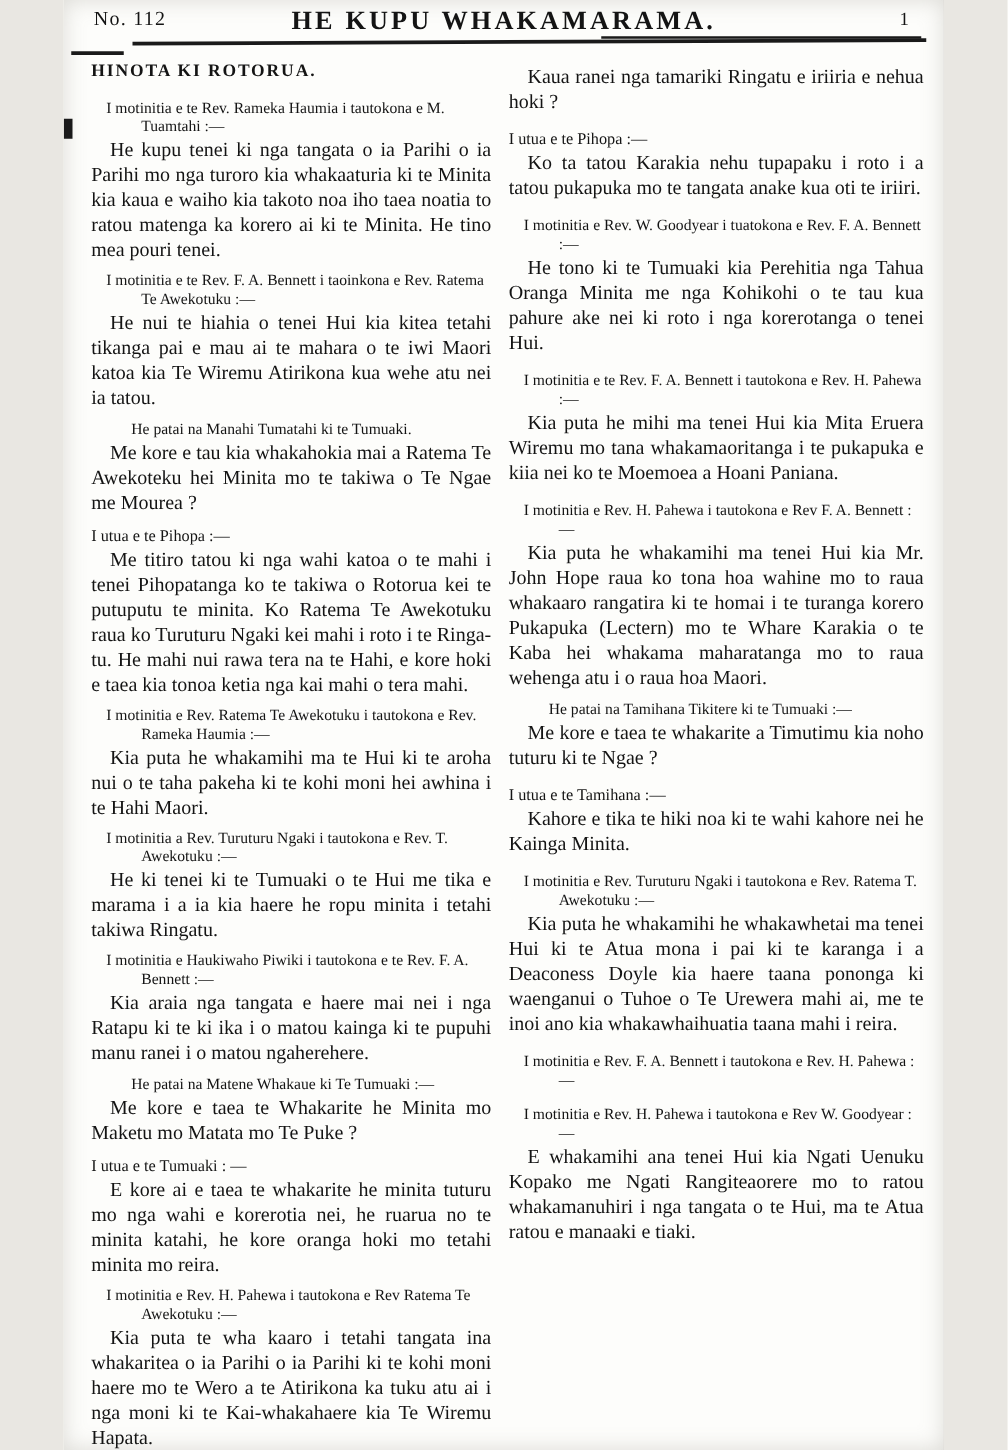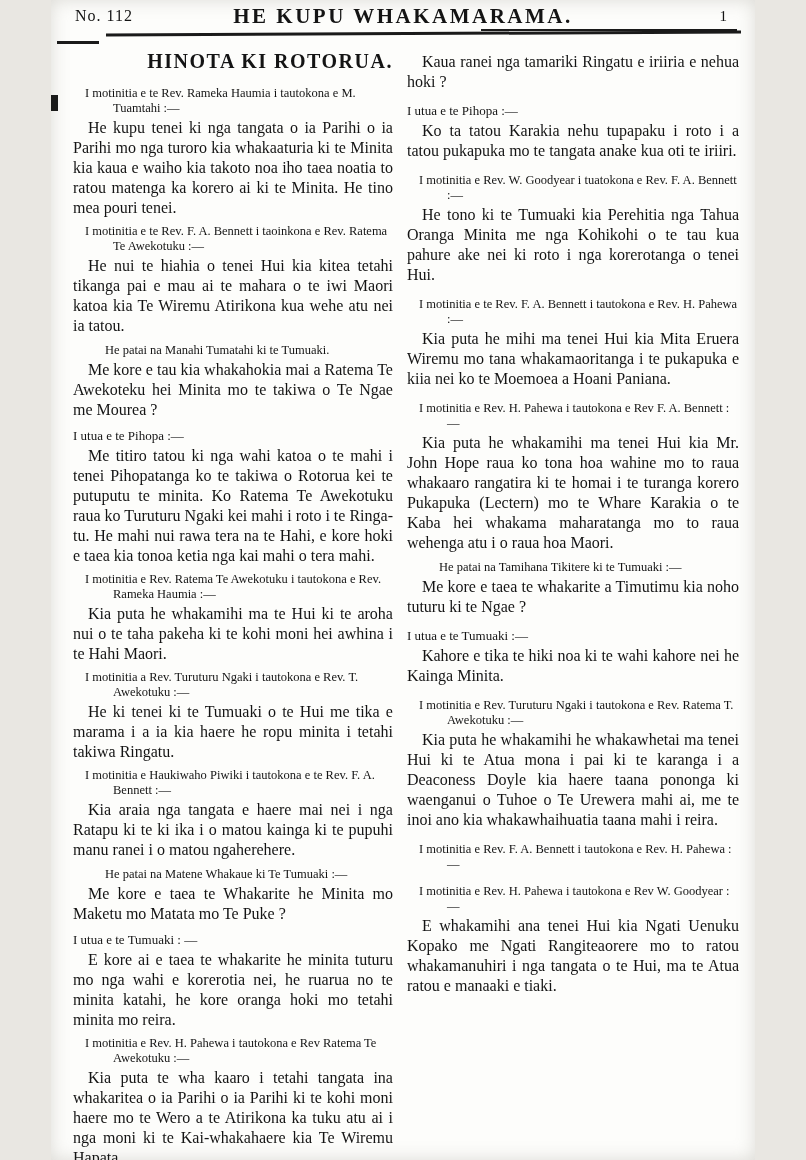--- a/index.html
+++ b/index.html
@@ -72,22 +72,22 @@
   .columns {
     display: flex;
     padding: 12px 16px 0 22px;
   }
   .col { box-sizing: border-box; }
   .col-left  { width: 370px; margin-right: 14px; }
   .col-right { width: 384px; padding-top: 2px; }
 
   .article-heading {
     margin: 2px 0 13px 0;
-    text-align: right;
-    font-size: 20px;
+    text-align: left;
+    font-size: 14px;
     font-weight: bold;
     letter-spacing: 1.5px;
   }
   p { margin: 0; }
   .body-para {
     font-size: 16px;
     line-height: 20px;
     text-align: justify;
     text-indent: 15px;
     margin: 2px 0 3px 0;
@@ -160,21 +160,21 @@
       <p class="label-para">I utua e te Pihopa :—</p>
       <p class="body-para">Ko ta tatou Karakia nehu tupapaku i roto i a tatou pukapuka mo te tangata anake kua oti te iriiri.</p>
       <p class="motion-para">I motinitia e Rev. W. Goodyear i tuatokona e Rev. F. A. Bennett :—</p>
       <p class="body-para">He tono ki te Tumuaki kia Perehitia nga Tahua Oranga Minita me nga Kohikohi o te tau kua pahure ake nei ki roto i nga korerotanga o tenei Hui.</p>
       <p class="motion-para">I motinitia e te Rev. F. A. Bennett i tautokona e Rev. H. Pahewa :—</p>
       <p class="body-para">Kia puta he mihi ma tenei Hui kia Mita Eruera Wiremu mo tana whakamaoritanga i te pukapuka e kiia nei ko te Moemoea a Hoani Paniana.</p>
       <p class="motion-para">I motinitia e Rev. H. Pahewa i tautokona e Rev F. A. Bennett :—</p>
       <p class="body-para">Kia puta he whakamihi ma tenei Hui kia Mr. John Hope raua ko tona hoa wahine mo to raua whakaaro rangatira ki te homai i te turanga korero Pukapuka (Lectern) mo te Whare Karakia o te Kaba hei whakama maharatanga mo to raua wehenga atu i o raua hoa Maori.</p>
       <p class="sub-para">He patai na Tamihana Tikitere ki te Tumuaki :—</p>
       <p class="body-para">Me kore e taea te whakarite a Timutimu kia noho tuturu ki te Ngae ?</p>
-      <p class="label-para">I utua e te Tumuaki :—</p>
+      <p class="label-para">I utua e te Tamihana :—</p>
       <p class="body-para">Kahore e tika te hiki noa ki te wahi kahore nei he Kainga Minita.</p>
       <p class="motion-para">I motinitia e Rev. Turuturu Ngaki i tautokona e Rev. Ratema T. Awekotuku :—</p>
       <p class="body-para">Kia puta he whakamihi he whakawhetai ma tenei Hui ki te Atua mona i pai ki te karanga i a Deaconess Doyle kia haere taana pononga ki waenganui o Tuhoe o Te Urewera mahi ai, me te inoi ano kia whakawhaihuatia taana mahi i reira.</p>
       <p class="motion-para">I motinitia e Rev. F. A. Bennett i tautokona e Rev. H. Pahewa :—</p>
       <p class="motion-para">I motinitia e Rev. H. Pahewa i tautokona e Rev W. Goodyear :—</p>
       <p class="body-para">E whakamihi ana tenei Hui kia Ngati Uenuku Kopako me Ngati Rangiteaorere mo to ratou whakamanuhiri i nga tangata o te Hui, ma te Atua ratou e manaaki e tiaki.</p>
     </div>
 
   </div>
 </div>

